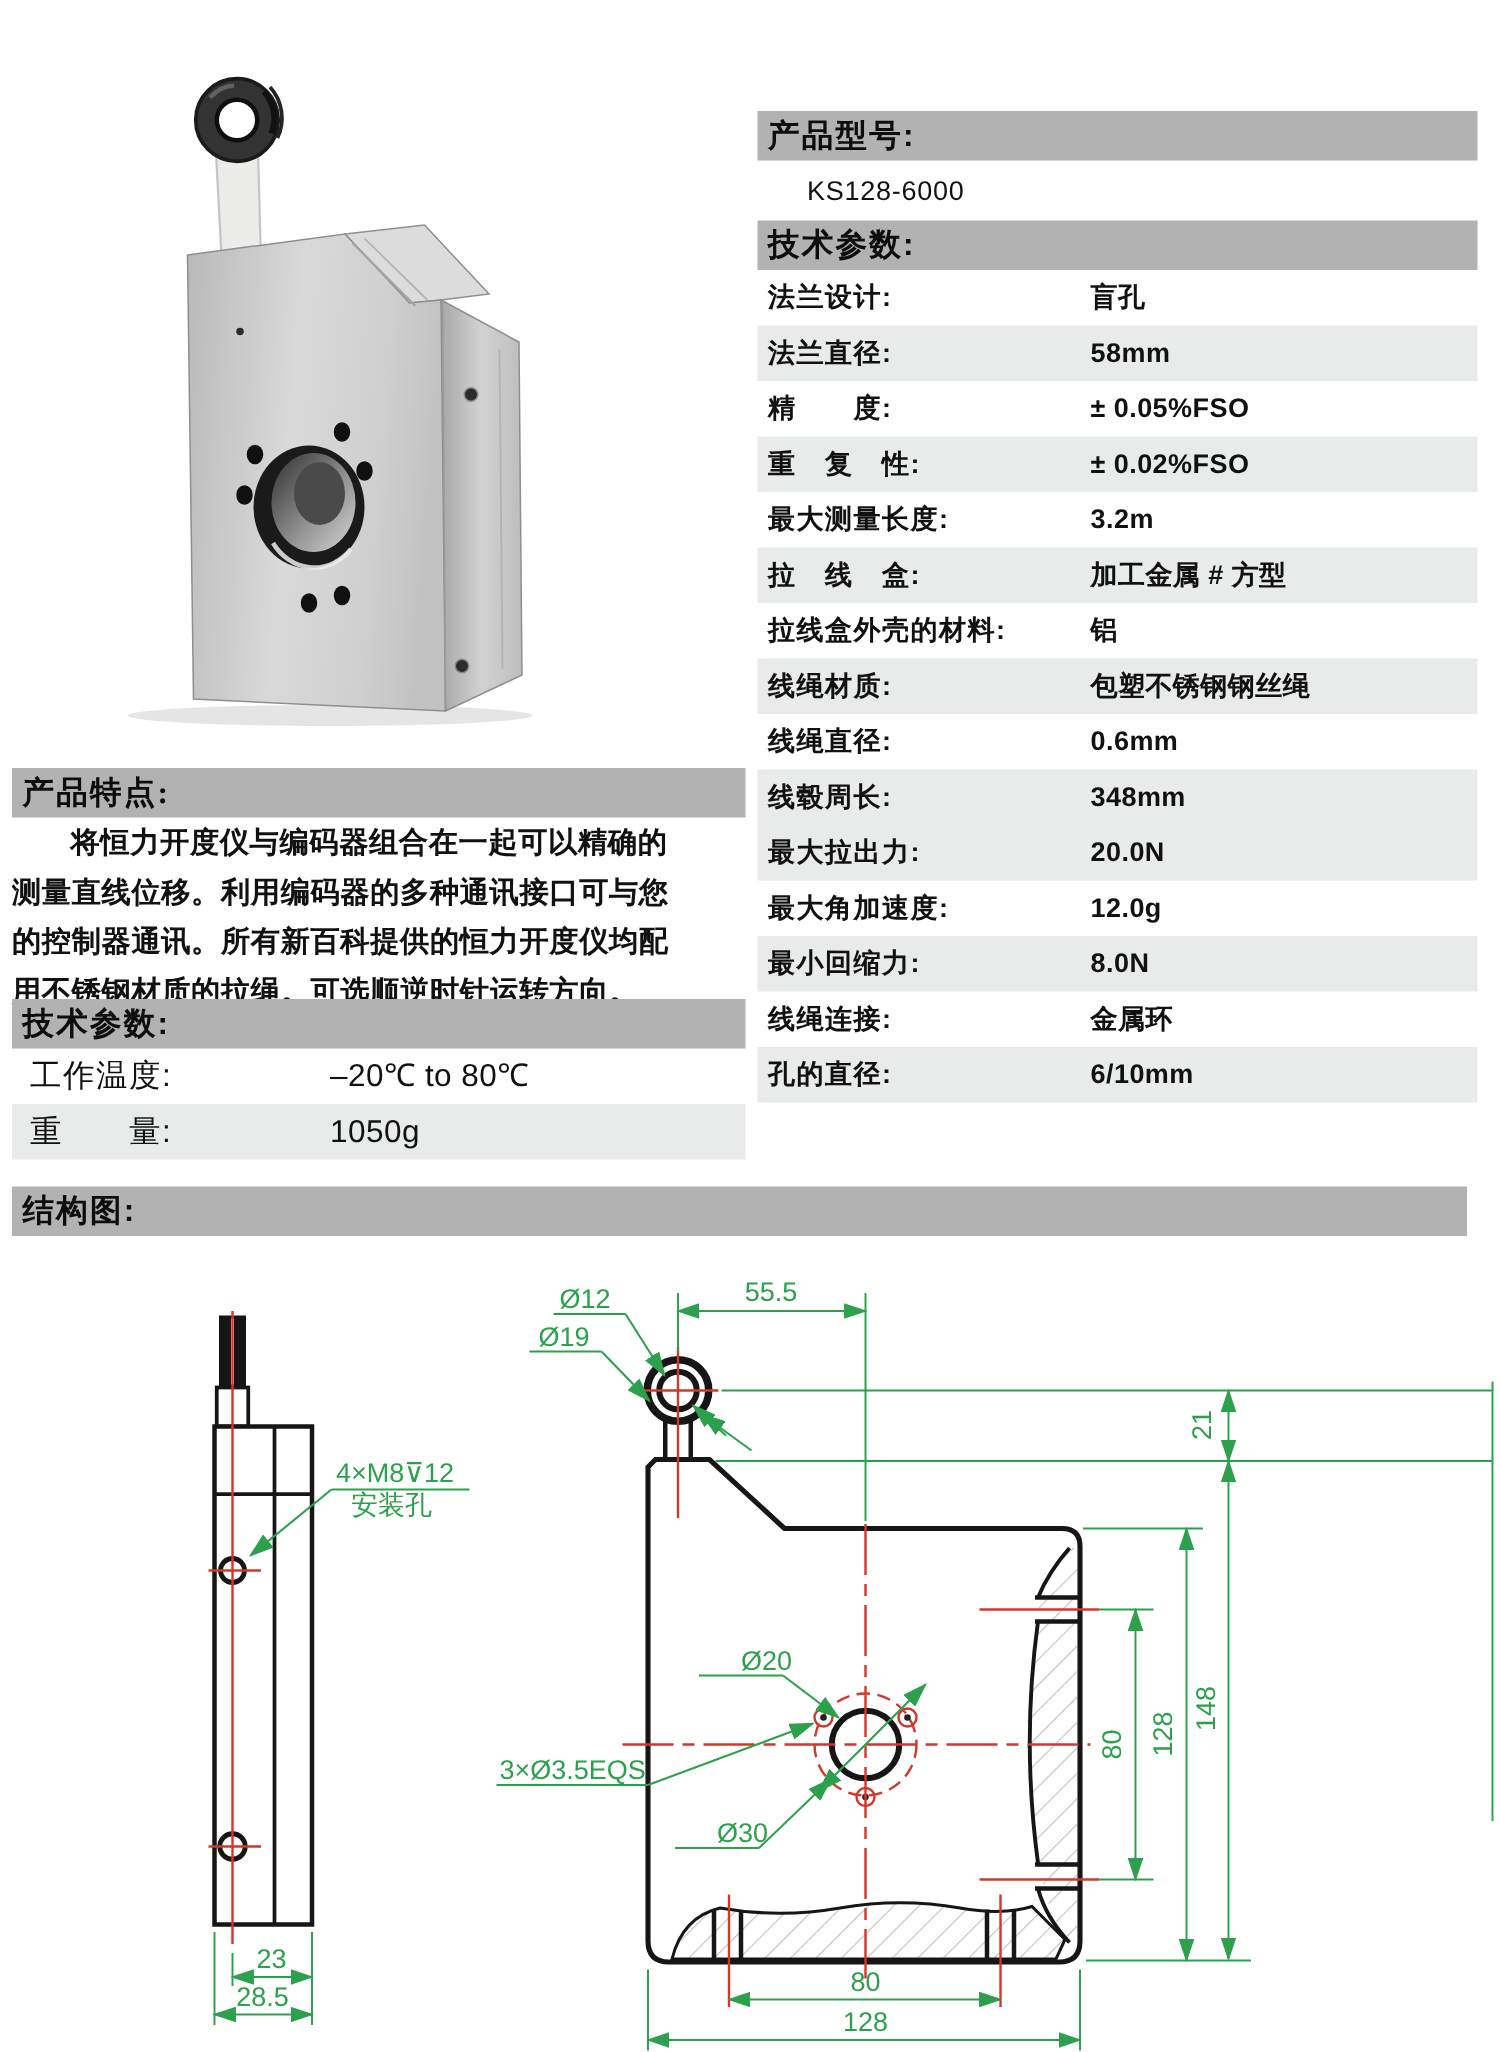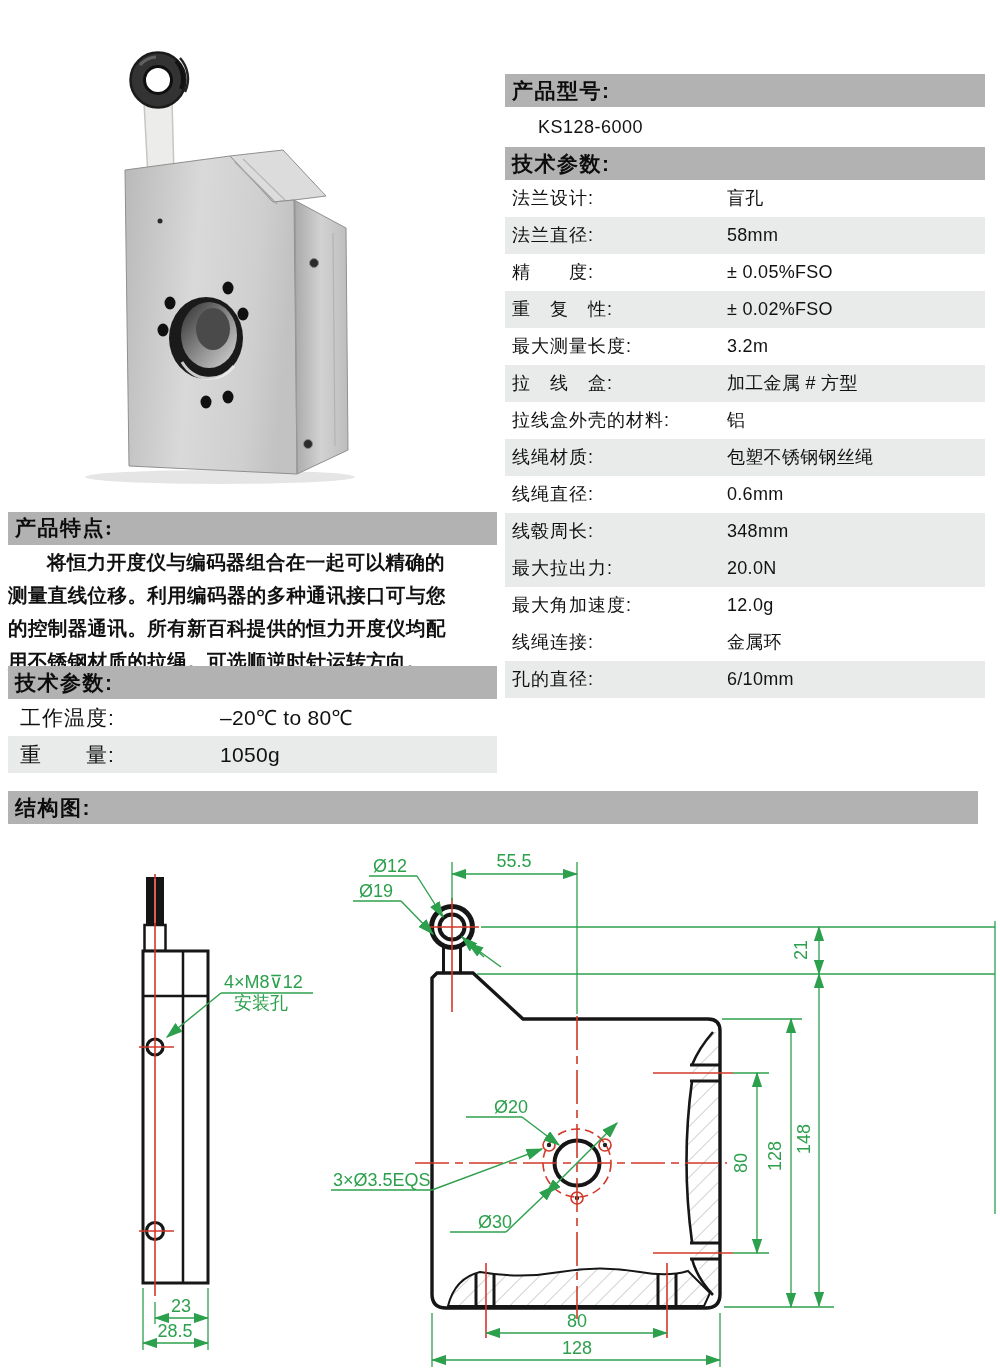--- a/index.html
+++ b/index.html
@@ -2,21 +2,21 @@
 <html><head>
 <meta charset="utf-8">
 <style>
   html,body{margin:0;padding:0;background:#ffffff;}
   body{font-family:"Liberation Sans",sans-serif;color:#111;}
   #page{position:relative;width:1000px;height:1368px;background:#ffffff;overflow:hidden;margin-top:16px;}
   .abs{position:absolute;}
   .bar{background:#b1b2b1;color:#0d0d0d;font-weight:700;font-size:21px;letter-spacing:1.5px;
        line-height:33px;height:33px;padding-left:7px;box-sizing:border-box;}
   .model-line{font-size:18px;line-height:40px;height:40px;padding-left:33px;letter-spacing:.5px;}
-  .spec-row{position:relative;height:37px;line-height:37px;font-size:18px;letter-spacing:1px;white-space:nowrap;}
+  .spec-row{position:relative;height:37px;line-height:37px;font-size:18px;letter-spacing:1px;white-space:nowrap;font-weight:bold;}
   .spec-row.alt{background:#e9eaea;}
   .spec-row .lbl{position:absolute;left:7px;top:0;}
   .spec-row .val{position:absolute;left:222px;top:0;letter-spacing:.3px;}
   .pf-line{font-size:19.5px;font-weight:700;line-height:33px;letter-spacing:.4px;white-space:nowrap;}
   .pf-line.indent{padding-left:2em;}
   .lrow{position:relative;height:37px;line-height:37px;font-size:21px;letter-spacing:1px;white-space:nowrap;}
   .lrow.alt{background:#e9eaea;}
   .lrow .lbl{position:absolute;left:12px;top:0;}
   .lrow .val{position:absolute;left:212px;top:0;letter-spacing:.3px;}
   svg text{font-family:"Liberation Sans",sans-serif;font-size:18px;fill:#2ca04c;}
@@ -138,20 +138,24 @@
         <span class="val">348mm</span>
       </div>
     <div class="spec-row alt">
         <span class="lbl">最大拉出力:</span>
         <span class="val">20.0N</span>
       </div>
     <div class="spec-row">
         <span class="lbl">最大角加速度:</span>
         <span class="val">12.0g</span>
       </div>
+    <div class="spec-row alt">
+        <span class="lbl">最小回缩力:</span>
+        <span class="val">8.0N</span>
+      </div>
     <div class="spec-row">
         <span class="lbl">线绳连接:</span>
         <span class="val">金属环</span>
       </div>
     <div class="spec-row alt">
         <span class="lbl">孔的直径:</span>
         <span class="val">6/10mm</span>
       </div>
   </div>
 

